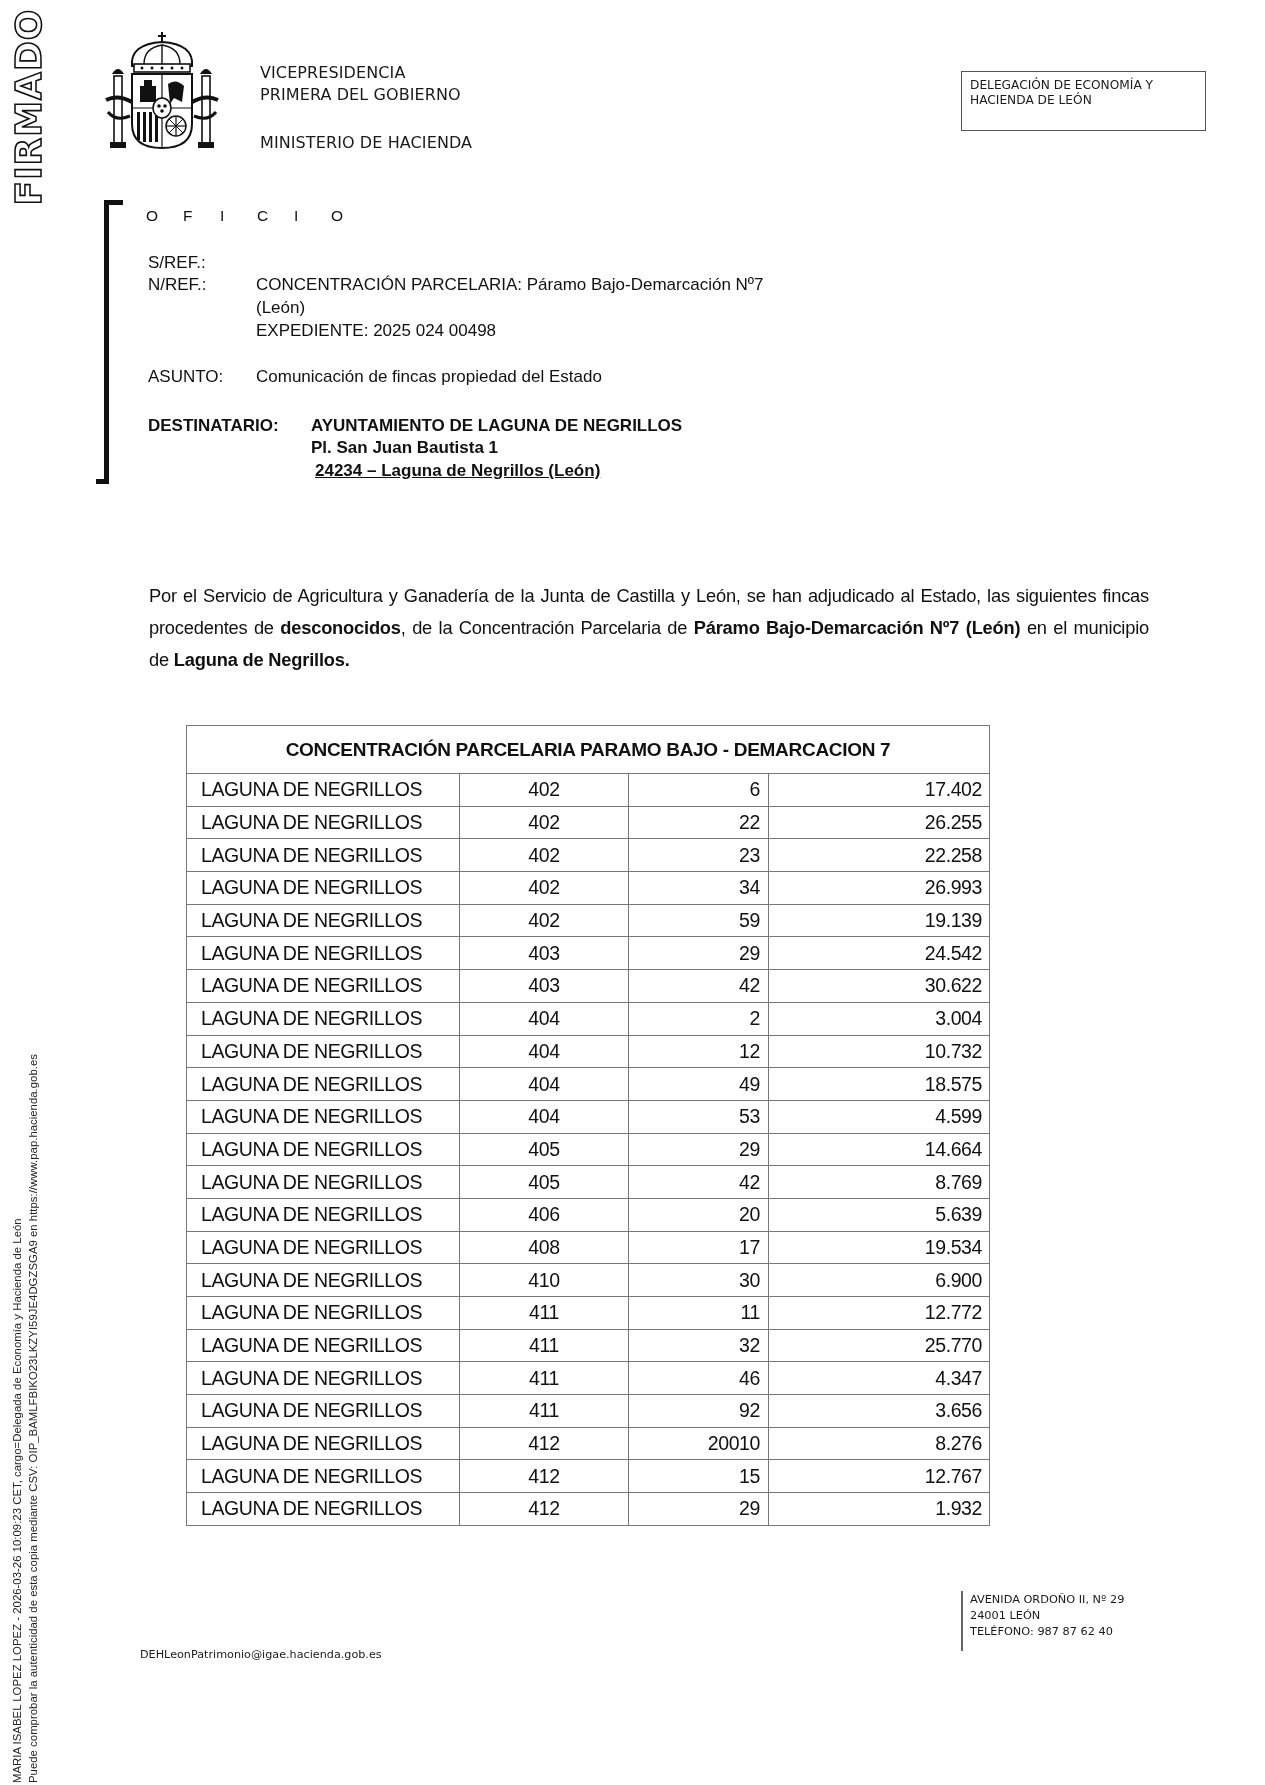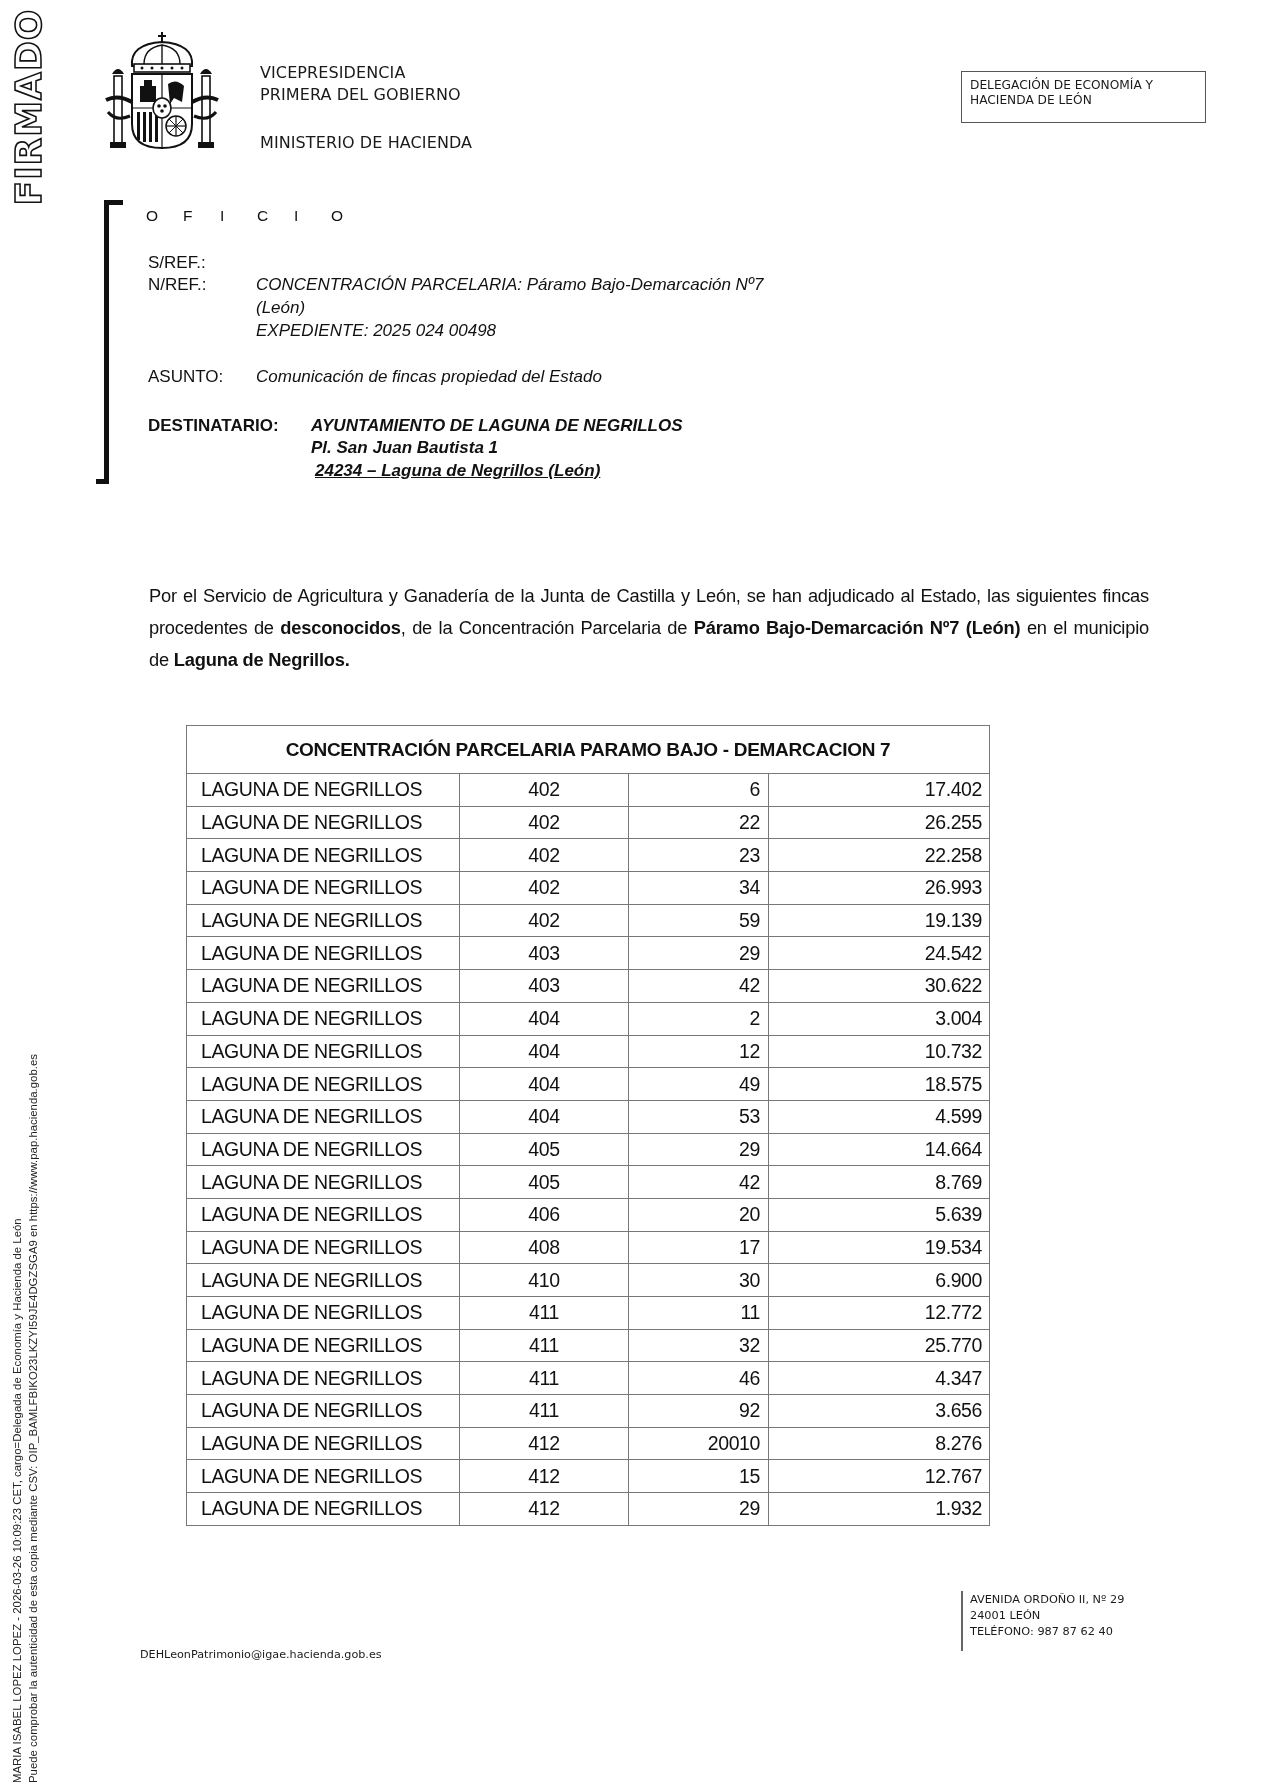--- a/index.html
+++ b/index.html
@@ -10,31 +10,31 @@
   .firmado span { position:absolute; left:50%; top:50%; transform:translate(-50%,-50%) rotate(-90deg); font-family:"DejaVu Sans", sans-serif; font-weight:bold; font-size:36px; letter-spacing:1px; color:#fff; -webkit-text-stroke:1.6px #111; white-space:nowrap; }
 
   
   .sidenote { position:absolute; left:0; top:800px; width:50px; height:985px; }
   .sidenote .lines { position:absolute; left:50%; top:50%; transform:translate(-50%,-50%) rotate(-90deg); white-space:nowrap; font-family:"Liberation Sans", sans-serif; font-size:11.4px; line-height:16px; color:#222; width:980px; }
 
   
   .coat { position:absolute; left:104px; top:28px; width:116px; height:124px; }
   .ministry { position:absolute; left:260px; top:62px; font-family:"DejaVu Sans", sans-serif; font-size:16px; color:#1a1a1a; line-height:22px; letter-spacing:0.1px; }
   .ministry div { white-space:nowrap; }
-  .delegation-box { position:absolute; left:961px; top:71px; width:245px; height:52px; border:1.3px solid #555; box-sizing:border-box; padding:6px 0 0 8px; font-family:"DejaVu Sans", sans-serif; font-size:12.2px; line-height:15px; color:#1a1a1a; }
+  .delegation-box { position:absolute; left:961px; top:71px; width:245px; height:60px; border:1.3px solid #555; box-sizing:border-box; padding:6px 0 0 8px; font-family:"DejaVu Sans", sans-serif; font-size:12.2px; line-height:15px; color:#1a1a1a; }
 
   
   .bracket-v { position:absolute; left:104px; top:200px; width:5px; height:284px; background:#111; }
   .bracket-t { position:absolute; left:104px; top:200px; width:19px; height:5px; background:#111; }
   .bracket-b { position:absolute; left:96px; top:479px; width:13px; height:5px; background:#111; }
   .oficio { position:absolute; left:146px; top:207px; font-size:15.5px; letter-spacing:0; color:#111; }
   .oficio span { display:inline-block; width:37px; }
   .refs { position:absolute; left:148px; font-size:17px; color:#111; white-space:nowrap; }
   .refs .lbl { position:absolute; left:0; }
-  .refs .val { position:absolute; left:108px;font-style:italic; }
+  .refs .val { position:absolute; left:108px; }
   .dest { font-weight:bold; }
   .dest .val { left:163px; }
 
   
   .para { position:absolute; left:149px; top:580px; width:1000px; font-family:"Liberation Sans Narrow","Liberation Sans", sans-serif; font-size:18.3px; line-height:32px; text-align:justify; color:#111; letter-spacing:-0.2px; }
   .para b { font-weight:bold; }
 
   
   .tbl { position:absolute; left:186px; top:725px; width:804px; border-collapse:collapse; font-family:"Liberation Sans", sans-serif; color:#111; }
   .tbl td, .tbl th { border:1.4px solid #777; padding:0; }

